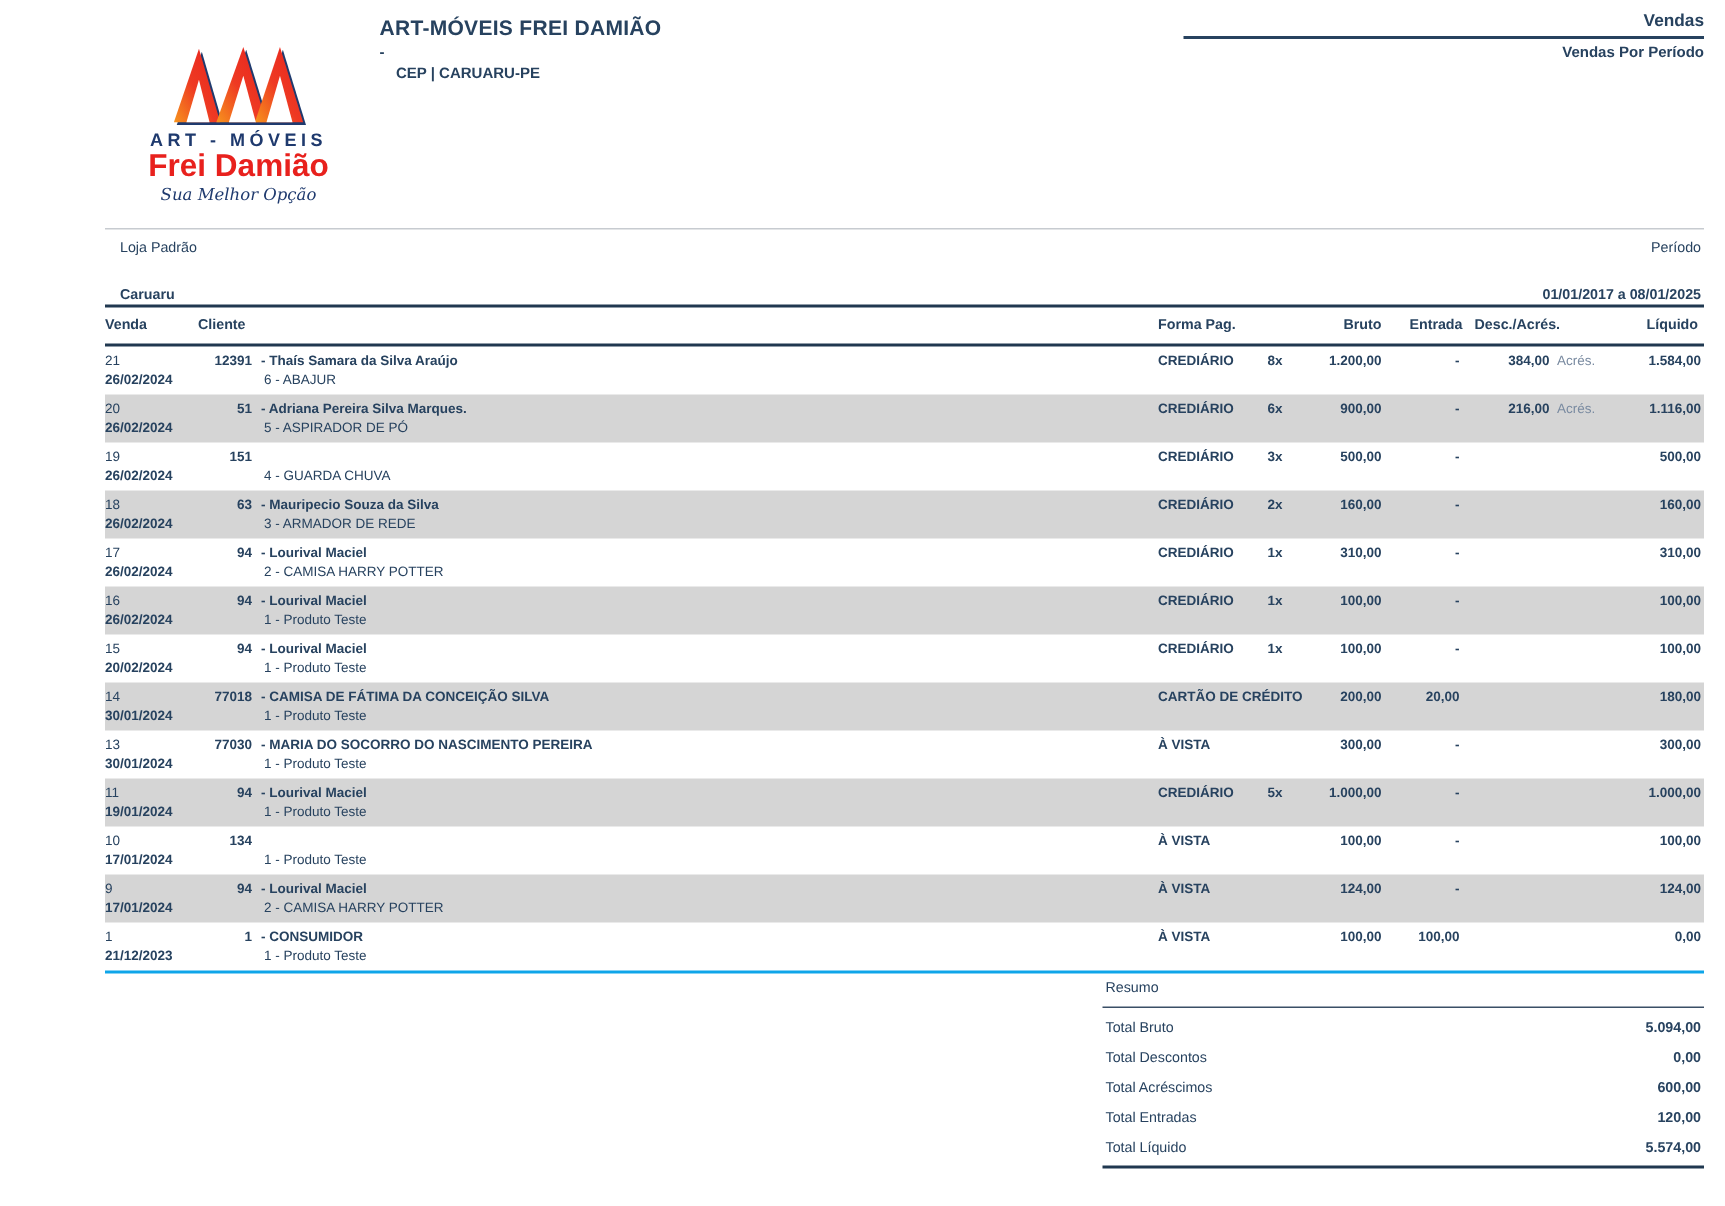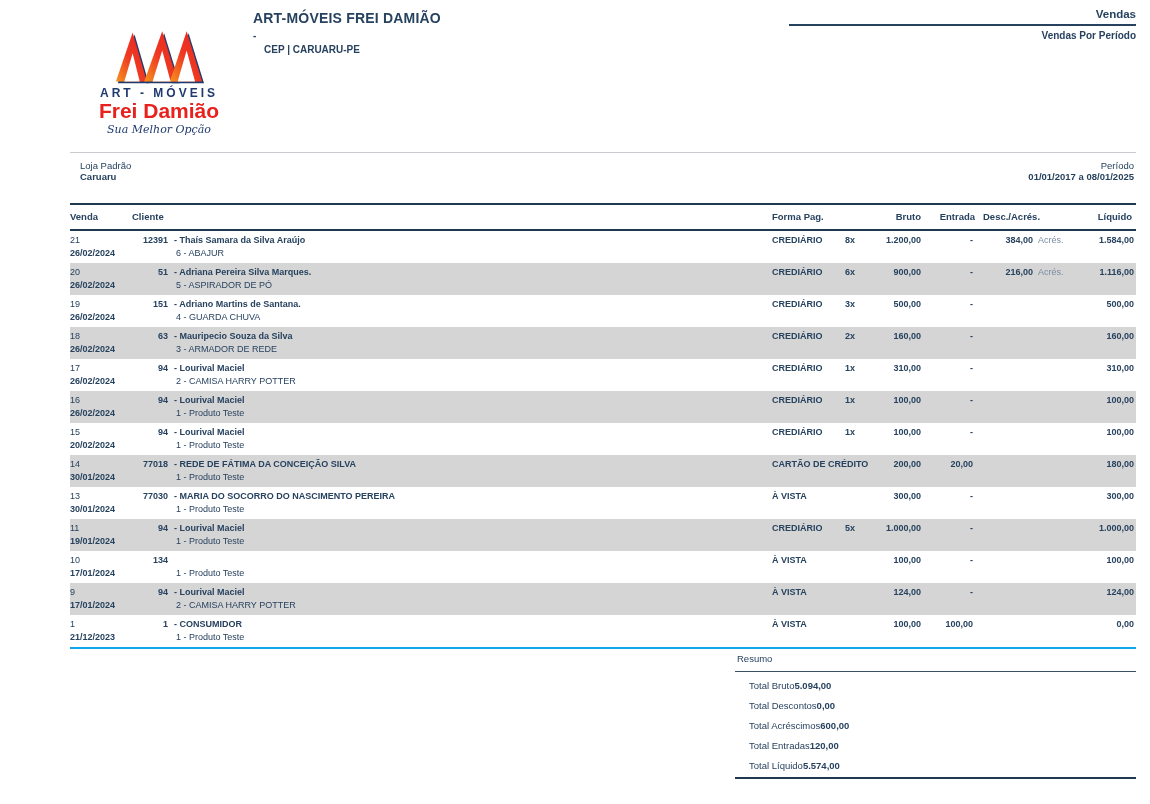--- a/index.html
+++ b/index.html
@@ -20,21 +20,21 @@
   .company-dash { font-size:10px; font-weight:bold; margin-top:6px; line-height:8px; }
   .company-city { font-size:10px; font-weight:bold; margin-top:4px;margin-left:11px; }
 
   .report-head { position:absolute; right:14px; top:8px; width:347px; text-align:right; }
   .report-type { font-size:11.5px; font-weight:bold; padding-bottom:4px; border-bottom:2px solid #27425f; }
   .report-subtype { font-size:10px; font-weight:bold; padding-top:4px; }
 
   
   .store-strip { position:absolute; left:70px; right:14px; top:152px; border-top:1px solid #c7cbd0; padding-top:7px; font-size:9.5px; }
   .strip-row { display:flex; justify-content:space-between; }
-  .strip-row + .strip-row { margin-top:0; font-weight:bold; }
+  .strip-row + .strip-row { margin-top:20px; font-weight:bold; }
   .strip-left { padding-left:10px; }
   .strip-right { padding-right:2px; }
 
   
   .sales-table { position:absolute; left:70px; top:203px; width:1066px; }
   .grid-cols { display:grid; grid-template-columns:62px 36px 602px 75px 25px 53px 54px 56px 39px 64px; }
   .thead { border-top:2px solid #203850; border-bottom:2px solid #203850; padding:6px 0 7px; font-size:9.5px; font-weight:bold; }
   .h-venda  { grid-column:1; }
   .h-cliente{ grid-column:2 / 4; }
   .h-forma  { grid-column:4 / 6; padding-left:2px; }
@@ -56,21 +56,21 @@
   .c-desc   { grid-column:8; grid-row:1; text-align:right; font-weight:bold; }
   .c-acres  { grid-column:9; grid-row:1; padding-left:5px; color:#7a8ba1; }
   .c-liquido{ grid-column:10; grid-row:1; text-align:right; font-weight:bold; padding-right:2px; }
   .c-date   { grid-column:1; grid-row:2; font-weight:bold; }
   .c-item   { grid-column:2 / 11; grid-row:2; padding-left:44px; }
 
   
   .summary { position:absolute; left:735px; top:651px; width:401px; font-size:9.5px; }
   .summary-title { padding:2px 2px 7px 2px; border-bottom:1px solid #3a4f66; }
   .summary-rows { padding-top:3px; border-bottom:2px solid #203850; padding-bottom:2px; }
-  .summary-row { display:flex; padding:4.5px 2px;margin-left:12px; }
+  .summary-row { display:flex; justify-content:space-between; padding:4.5px 2px; }
   .summary-value { font-weight:bold; }
 </style>
 </head>
 <body>
 
 <div class="logo-block">
   <svg viewBox="0 0 150 112" aria-hidden="true">
     <defs>
       <linearGradient id="lg" x1="0" y1="1" x2="1" y2="0">
         <stop offset="0" stop-color="#f7941d"></stop>
@@ -158,21 +158,20 @@
     <span class="c-desc">216,00</span>
     <span class="c-acres">Acrés.</span>
     <span class="c-liquido">1.116,00</span>
     <span class="c-date">26/02/2024</span>
     <span class="c-item">5 - ASPIRADOR DE PÓ</span>
   </div>
 
   <div class="row grid-cols">
     <span class="c-venda">19</span>
     <span class="c-code">151</span>
-    <span class="c-name">- Adriano Martins de Santana.</span>
     <span class="c-forma">CREDIÁRIO</span>
     <span class="c-parc">3x</span>
     <span class="c-bruto">500,00</span>
     <span class="c-entrada">-</span>
     <span class="c-desc"></span>
     <span class="c-acres"></span>
     <span class="c-liquido">500,00</span>
     <span class="c-date">26/02/2024</span>
     <span class="c-item">4 - GUARDA CHUVA</span>
   </div>
@@ -233,21 +232,21 @@
     <span class="c-desc"></span>
     <span class="c-acres"></span>
     <span class="c-liquido">100,00</span>
     <span class="c-date">20/02/2024</span>
     <span class="c-item">1 - Produto Teste</span>
   </div>
 
   <div class="row grid-cols shaded">
     <span class="c-venda">14</span>
     <span class="c-code">77018</span>
-    <span class="c-name">- REDE DE FÁTIMA DA CONCEIÇÃO SILVA</span>
+    <span class="c-name">- CAMISA DE FÁTIMA DA CONCEIÇÃO SILVA</span>
     <span class="c-forma">CARTÃO DE CRÉDITO</span>
     <span class="c-parc"></span>
     <span class="c-bruto">200,00</span>
     <span class="c-entrada">20,00</span>
     <span class="c-desc"></span>
     <span class="c-acres"></span>
     <span class="c-liquido">180,00</span>
     <span class="c-date">30/01/2024</span>
     <span class="c-item">1 - Produto Teste</span>
   </div>

